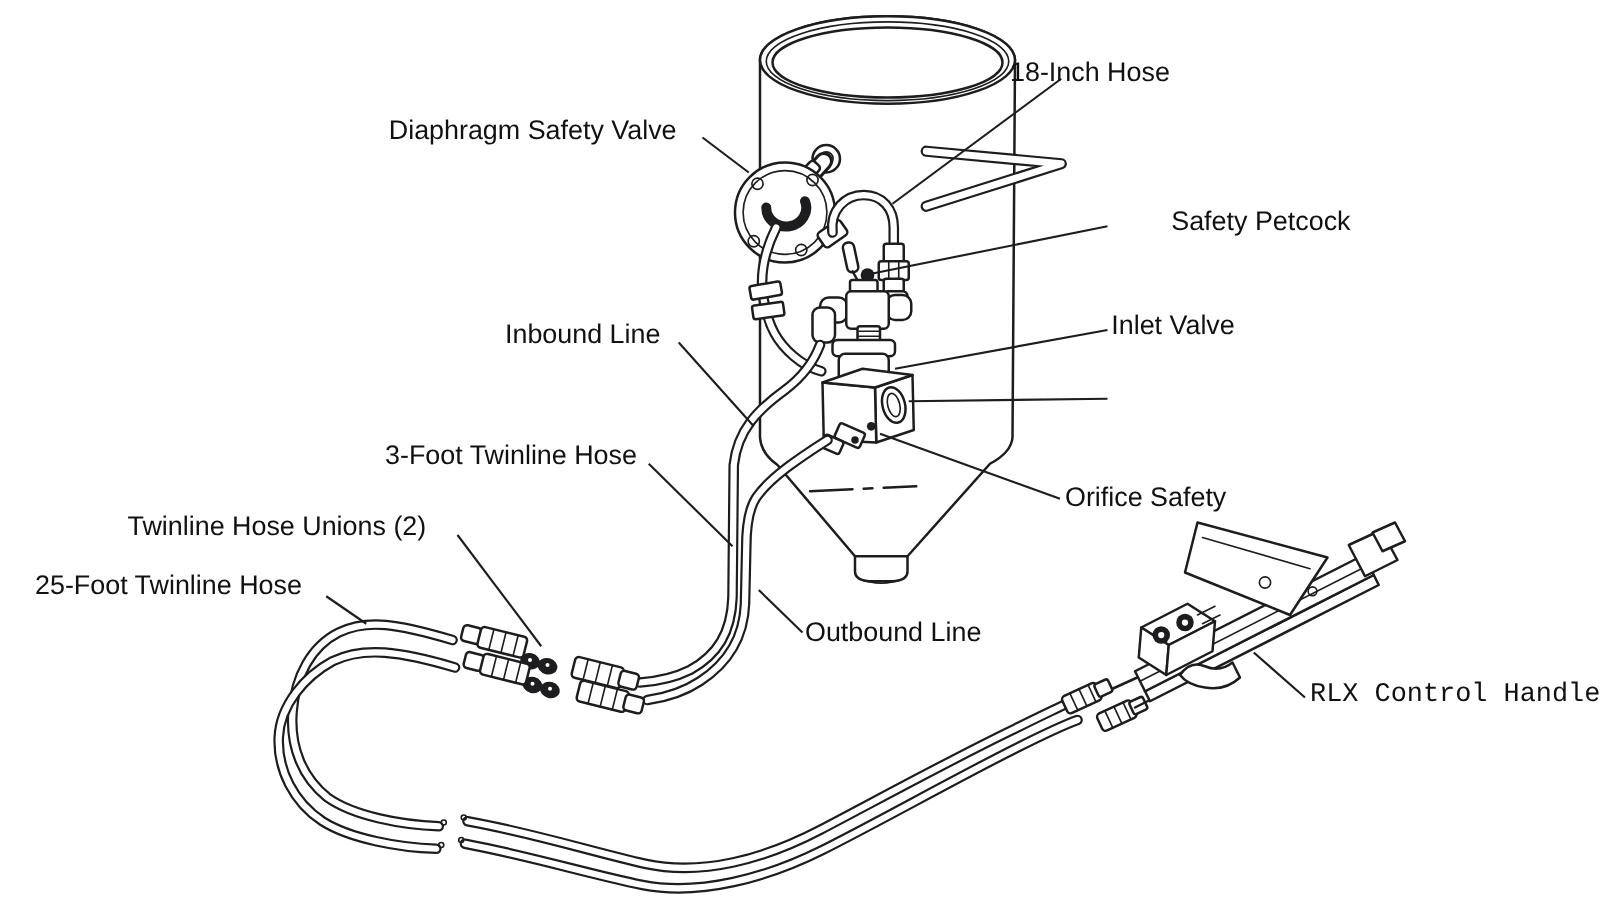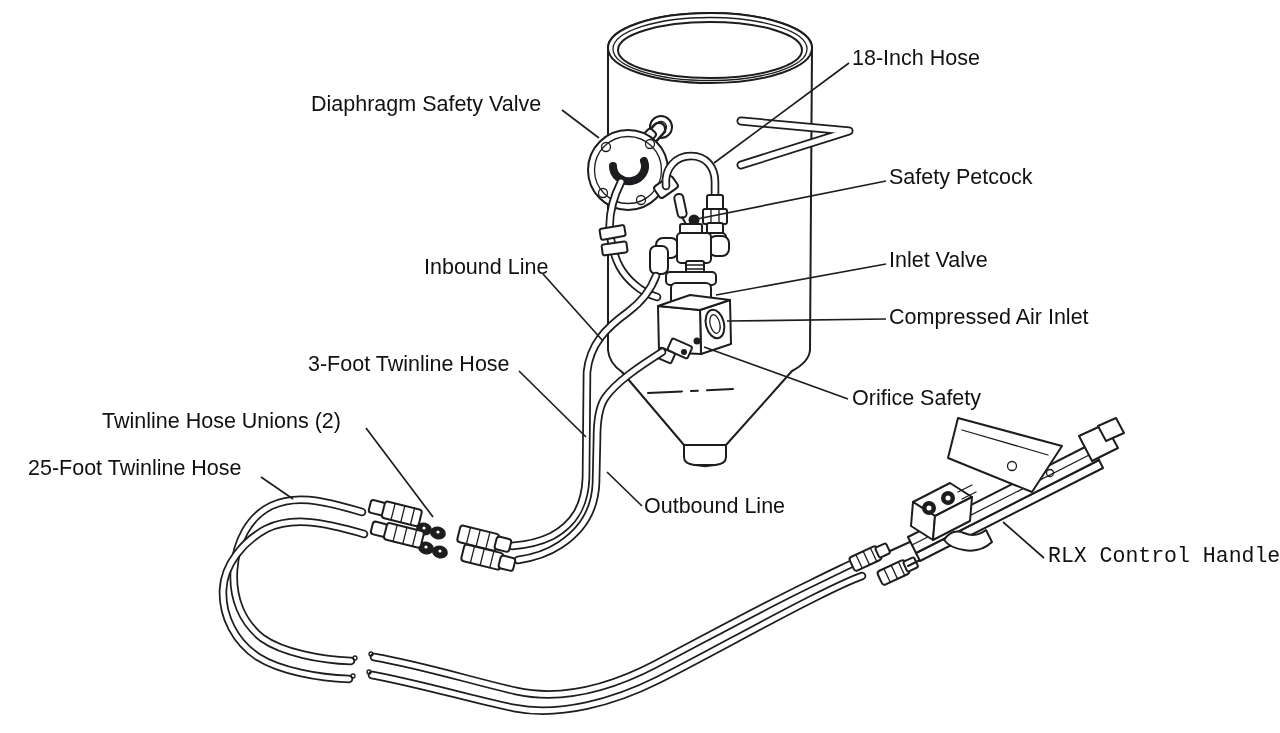--- a/index.html
+++ b/index.html
@@ -213,26 +213,25 @@
     <line x1="886" y1="319" x2="727" y2="321"></line>
     <line x1="848" y1="399" x2="704" y2="347"></line>
     <line x1="519" y1="371" x2="586" y2="437"></line>
     <line x1="366" y1="428" x2="433" y2="517"></line>
     <line x1="261" y1="477" x2="293" y2="499"></line>
     <line x1="642" y1="506" x2="607" y2="472"></line>
     <line x1="1044" y1="558" x2="1003" y2="522"></line>
   </g>
 </svg>
 
-  <div class="lbl" style="left:852px;top:46px;">18-Inch Hose</div>
+  <div class="lbl" style="left:808px;top:46px;">18-Inch Hose</div>
   <div class="lbl" style="left:311px;top:92px;">Diaphragm Safety Valve</div>
-  <div class="lbl" style="left:889px;top:165px;">Safety Petcock</div>
+  <div class="lbl" style="left:937px;top:165px;">Safety Petcock</div>
   <div class="lbl" style="left:889px;top:248px;">Inlet Valve</div>
-  <div class="lbl" style="left:404px;top:255px;margin-left:20px;">Inbound Line</div>
-  <div class="lbl" style="left:889px;top:305px;">Compressed Air Inlet</div>
+  <div class="lbl" style="left:404px;top:255px;">Inbound Line</div>
   <div class="lbl" style="left:308px;top:352px;">3-Foot Twinline Hose</div>
   <div class="lbl" style="left:852px;top:386px;">Orifice Safety</div>
   <div class="lbl" style="left:102px;top:409px;">Twinline Hose Unions (2)</div>
   <div class="lbl" style="left:28px;top:456px;">25-Foot Twinline Hose</div>
   <div class="lbl" style="left:644px;top:494px;">Outbound Line</div>
   <div class="lbl" style="left:1048px;top:544px;font-family:Liberation Mono, monospace;">RLX Control Handle</div>
 
 </div>
 
 </body></html>

